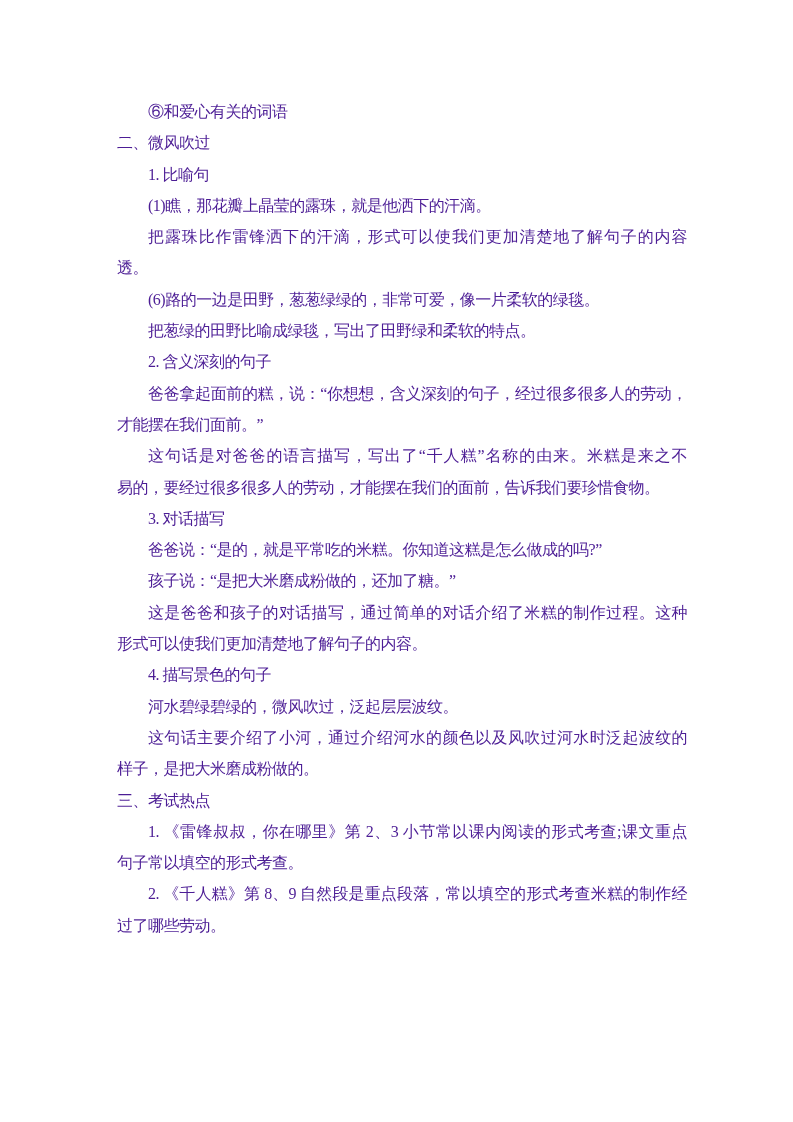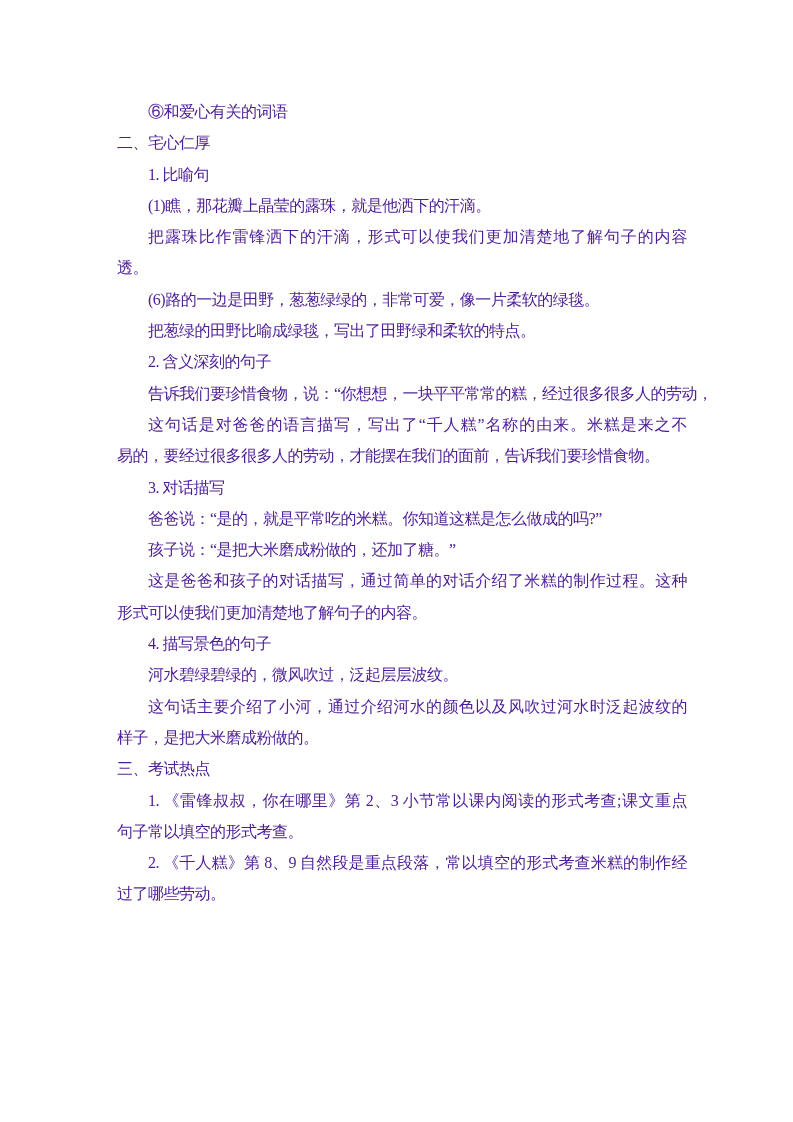--- a/index.html
+++ b/index.html
@@ -50,21 +50,21 @@
 </style>
 </head>
 <body>
 
 <div class="page" style="background: rgb(255, 255, 255); color: #4c1d95; padding-left: 36px;">
   <div class="doc">
       <div class="para">
         <div class="line ind">⑥和爱心有关的词语</div>
       </div>
       <div class="para heading">
-        <div class="line">二、宅心仁厚</div>
+        <div class="line">二、微风吹过</div>
       </div>
       <div class="para">
         <div class="line ind">1. 比喻句</div>
       </div>
       <div class="para">
         <div class="line ind">(1)瞧，那花瓣上晶莹的露珠，就是他洒下的汗滴。</div>
       </div>
       <div class="para">
         <div class="line ind fill">把露珠比作雷锋洒下的汗滴，形式可以使我们更加清楚地了解句子的内容</div>
         <div class="line">透。</div>
@@ -72,21 +72,22 @@
       <div class="para">
         <div class="line ind">(6)路的一边是田野，葱葱绿绿的，非常可爱，像一片柔软的绿毯。</div>
       </div>
       <div class="para">
         <div class="line ind">把葱绿的田野比喻成绿毯，写出了田野绿和柔软的特点。</div>
       </div>
       <div class="para">
         <div class="line ind">2. 含义深刻的句子</div>
       </div>
       <div class="para">
-        <div class="line ind fill">告诉我们要珍惜食物，说：“你想想，一块平平常常的糕，经过很多很多人的劳动，</div>
+        <div class="line ind fill">爸爸拿起面前的糕，说：“你想想，含义深刻的句子，经过很多很多人的劳动，</div>
+        <div class="line">才能摆在我们面前。”</div>
       </div>
       <div class="para">
         <div class="line ind fill">这句话是对爸爸的语言描写，写出了“千人糕”名称的由来。米糕是来之不</div>
         <div class="line">易的，要经过很多很多人的劳动，才能摆在我们的面前，告诉我们要珍惜食物。</div>
       </div>
       <div class="para">
         <div class="line ind">3. 对话描写</div>
       </div>
       <div class="para">
         <div class="line ind">爸爸说：“是的，就是平常吃的米糕。你知道这糕是怎么做成的吗?”</div>

